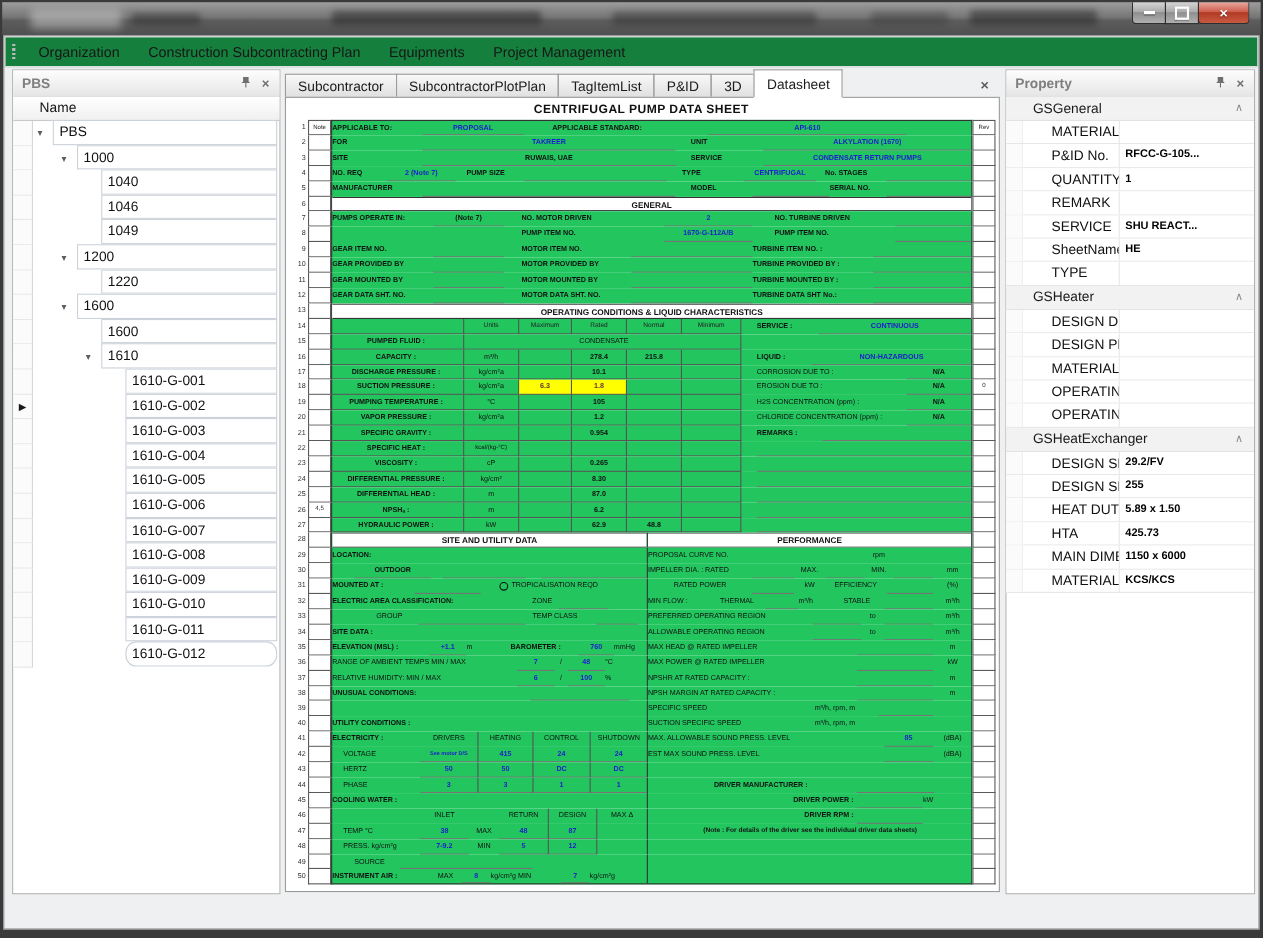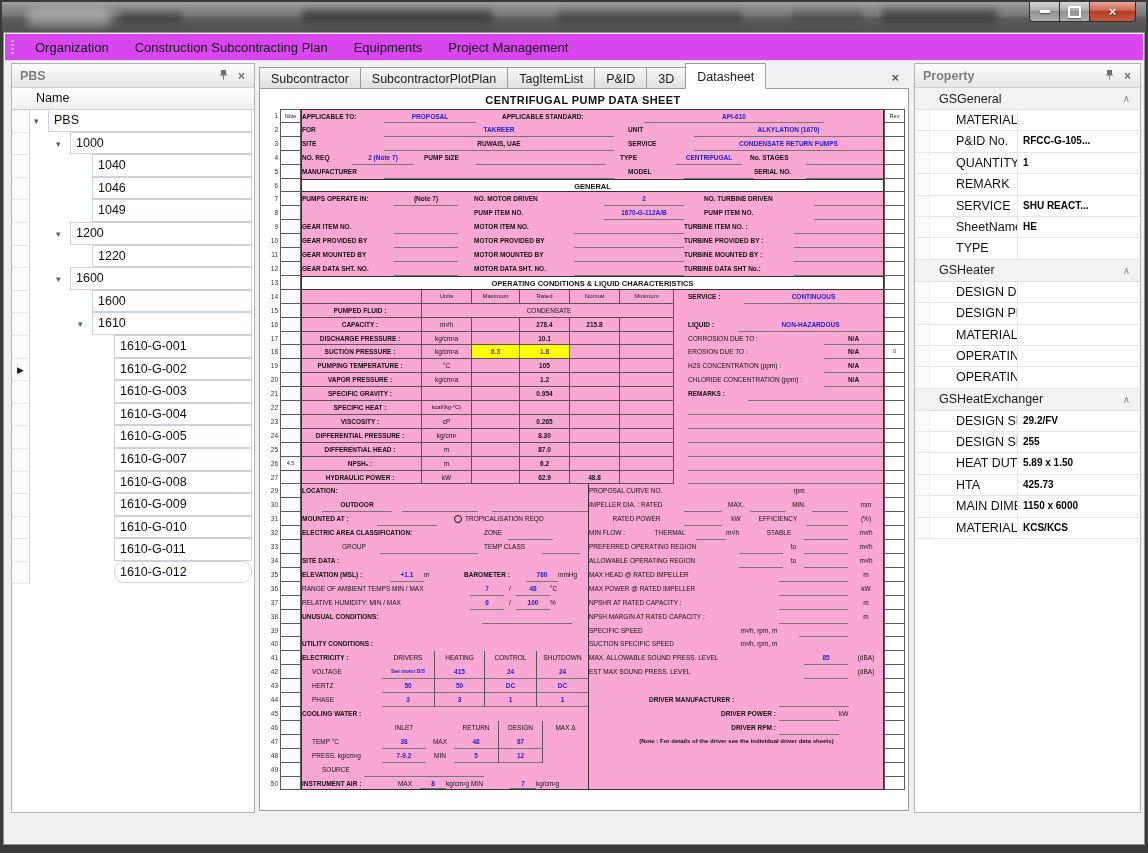--- a/index.html
+++ b/index.html
@@ -12,21 +12,21 @@
   .winbtn{width:29px;height:19px;border:1px solid #2f2f2f;border-top:none;margin-left:-1px;
     background:linear-gradient(#d6d6d6,#ababab 45%,#8f8f8f 50%,#b0b0b0);display:flex;align-items:center;justify-content:center;}
   .winbtn.min{border-radius:0 0 0 4px;}
   .winbtn.close{width:45px;border-radius:0 0 4px 4px;background:linear-gradient(#efa companhia) }
   .winbtn.close{background:linear-gradient(#e9a8a0,#cf604e 45%,#b33a24 50%,#c85a41);}
   .g-min{width:10px;height:3px;background:#fdfdfd;box-shadow:0 1px 1px rgba(0,0,0,.5);}
   .g-max{width:9px;height:8px;border:2px solid #fdfdfd;box-shadow:0 1px 1px rgba(0,0,0,.4);}
   .g-close{color:#fff;font-weight:bold;font-size:13px;line-height:13px;text-shadow:0 1px 1px rgba(0,0,0,.5);}
   .client{position:absolute;top:32px;left:3px;right:3px;bottom:8px;background:#eef0f1;border:1px solid #8f8f8f;}
   
-  .menubar{position:absolute;top:1px;left:1px;right:1px;height:26px;background:#d946ef;border-bottom:1px solid #dfdfdf;display:flex;align-items:center;}
+  .menubar{position:absolute;top:1px;left:1px;right:1px;height:26px;background:#15803d;border-bottom:1px solid #dfdfdf;display:flex;align-items:center;}
   .menu-grip{width:3px;height:15px;margin:0 8px 0 6px;background:repeating-linear-gradient(#b9b9b9 0 2px,transparent 2px 4px);}
   .menu-item{padding:0 13px;font-size:13px;color:#161616;line-height:25px;}
   
   .panel{position:absolute;background:#fff;border:1px solid #b3b3b3;}
   .panel-header{height:23px;background:linear-gradient(#fdfdfd,#e6e6e6);border-bottom:1px solid #cfcfcf;display:flex;align-items:center;}
   .panel-title{flex:1;font-size:12.5px;font-weight:bold;color:#7e7e7e;padding-left:8px;}
   .ph-icon{margin-right:9px;color:#6f6f6f;font-size:12px;font-weight:bold;line-height:12px;}
   
   .tree-colhdr{height:21px;background:linear-gradient(#ffffff,#f0f0f0);border-bottom:1px solid #c9c9c9;font-size:12.5px;color:#111;line-height:20px;padding-left:24px;}
   .tree{position:relative;}
@@ -41,21 +41,21 @@
   .tab.active{height:26px;line-height:26px;background:#fff;border-bottom:1px solid #fff;position:relative;z-index:2;}
   .tab-close{margin-left:auto;padding:0 10px 4px 0;font-size:13px;font-weight:bold;color:#5a5a5a;}
   .center-content{position:absolute;top:25px;left:0;right:0;bottom:0;background:#fff;border:1px solid #9b9b9b;z-index:1;overflow:hidden;}
   
   .datasheet{margin:3px 0 0 5px;width:636px;color:#111;}
   .ds-title{text-align:center;font-size:11px;font-weight:bold;letter-spacing:.4px;padding:2px 0 3px;}
   .ds-row{display:flex;height:13.92px;}
   .ds-n{flex:none;width:13px;font-size:6.5px;color:#333;text-align:right;padding-right:2px;line-height:14px;}
   .ds-note,.ds-rev{flex:none;width:21px;box-sizing:border-box;border:1px solid #5a5a5a;border-top:none;background:#fff;font-size:5.5px;text-align:center;line-height:12px;color:#222;overflow:hidden;}
   .ds-row:first-child .ds-note,.ds-row:first-child .ds-rev{border-top:1px solid #5a5a5a;}
-  .ds-content{flex:none;width:581px;box-sizing:content-box;display:flex;border-left:1px solid #333;border-right:1px solid #333;background:#f9a8d4;overflow:hidden;}
+  .ds-content{flex:none;width:581px;box-sizing:content-box;display:flex;border-left:1px solid #333;border-right:1px solid #333;background:#22c55e;overflow:hidden;}
   .ds-row:first-child .ds-content{border-top:1px solid #333;height:12.92px;}
   .ds-row:last-child .ds-content{border-bottom:1px solid #333;}
   .ds-col{display:flex;height:100%;flex:none;box-sizing:border-box;overflow:hidden;}
   .ds-col.bl{border-left:1px solid #333;}
   .sec{width:100%;height:100%;box-sizing:border-box;text-align:center;font-weight:bold;font-size:7.5px;line-height:13px;border-top:1px solid #333;border-bottom:1px solid #333;background:#fff;}
   .cell{flex:none;height:100%;box-sizing:border-box;font-size:6.5px;line-height:13.5px;white-space:nowrap;overflow:hidden;color:#111;}
   .lbl{font-weight:bold;}
   .lblr{font-weight:bold;text-align:right;padding-right:3px;}
   .ctr{text-align:center;}
   .r{text-align:right;}
@@ -193,20 +193,24 @@
           <div class="tree-row">
             <span class="tree-gutter"></span>
             <span class="tree-label" style="left: 102px;">1610-G-004</span>
           </div>
           <div class="tree-row">
             <span class="tree-gutter"></span>
             <span class="tree-label" style="left: 102px;">1610-G-005</span>
           </div>
           <div class="tree-row">
             <span class="tree-gutter"></span>
+            <span class="tree-label" style="left: 102px;">1610-G-006</span>
+          </div>
+          <div class="tree-row">
+            <span class="tree-gutter"></span>
             <span class="tree-label" style="left: 102px;">1610-G-007</span>
           </div>
           <div class="tree-row">
             <span class="tree-gutter"></span>
             <span class="tree-label" style="left: 102px;">1610-G-008</span>
           </div>
           <div class="tree-row">
             <span class="tree-gutter"></span>
             <span class="tree-label" style="left: 102px;">1610-G-009</span>
           </div>
@@ -615,20 +619,33 @@
                 <span class="ds-note"></span>
                 <div class="ds-content">
                   <span class="cell bx lblr" style="width: 120px;">HYDRAULIC POWER :</span>
                   <span class="cell bx" style="width: 50px;">kW</span>
                   <span class="cell bx" style="width: 48px;"></span>
                   <span class="cell bx b" style="width: 50px;">62.9</span>
                   <span class="cell bx b" style="width: 50px;">48.8</span>
                   <span class="cell bx" style="width: 54px;"></span>
                   <span class="cell" style="width: 14px;"></span>
                   <span class="cell u" style="width: 195px;"></span>
+                </div>
+                <span class="ds-rev"></span>
+              </div>
+              <div class="ds-row">
+                <span class="ds-n">28</span>
+                <span class="ds-note"></span>
+                <div class="ds-content">
+                  <div class="ds-col" style="width: 286px;">
+                    <div class="sec">SITE AND UTILITY DATA</div>
+                  </div>
+                  <div class="ds-col bl" style="width: 295px;">
+                    <div class="sec">PERFORMANCE</div>
+                  </div>
                 </div>
                 <span class="ds-rev"></span>
               </div>
               <div class="ds-row">
                 <span class="ds-n">29</span>
                 <span class="ds-note"></span>
                 <div class="ds-content">
                   <div class="ds-col" style="width: 286px;">
                     <span class="cell lbl" style="width: 286px;">LOCATION:</span>
                   </div>

